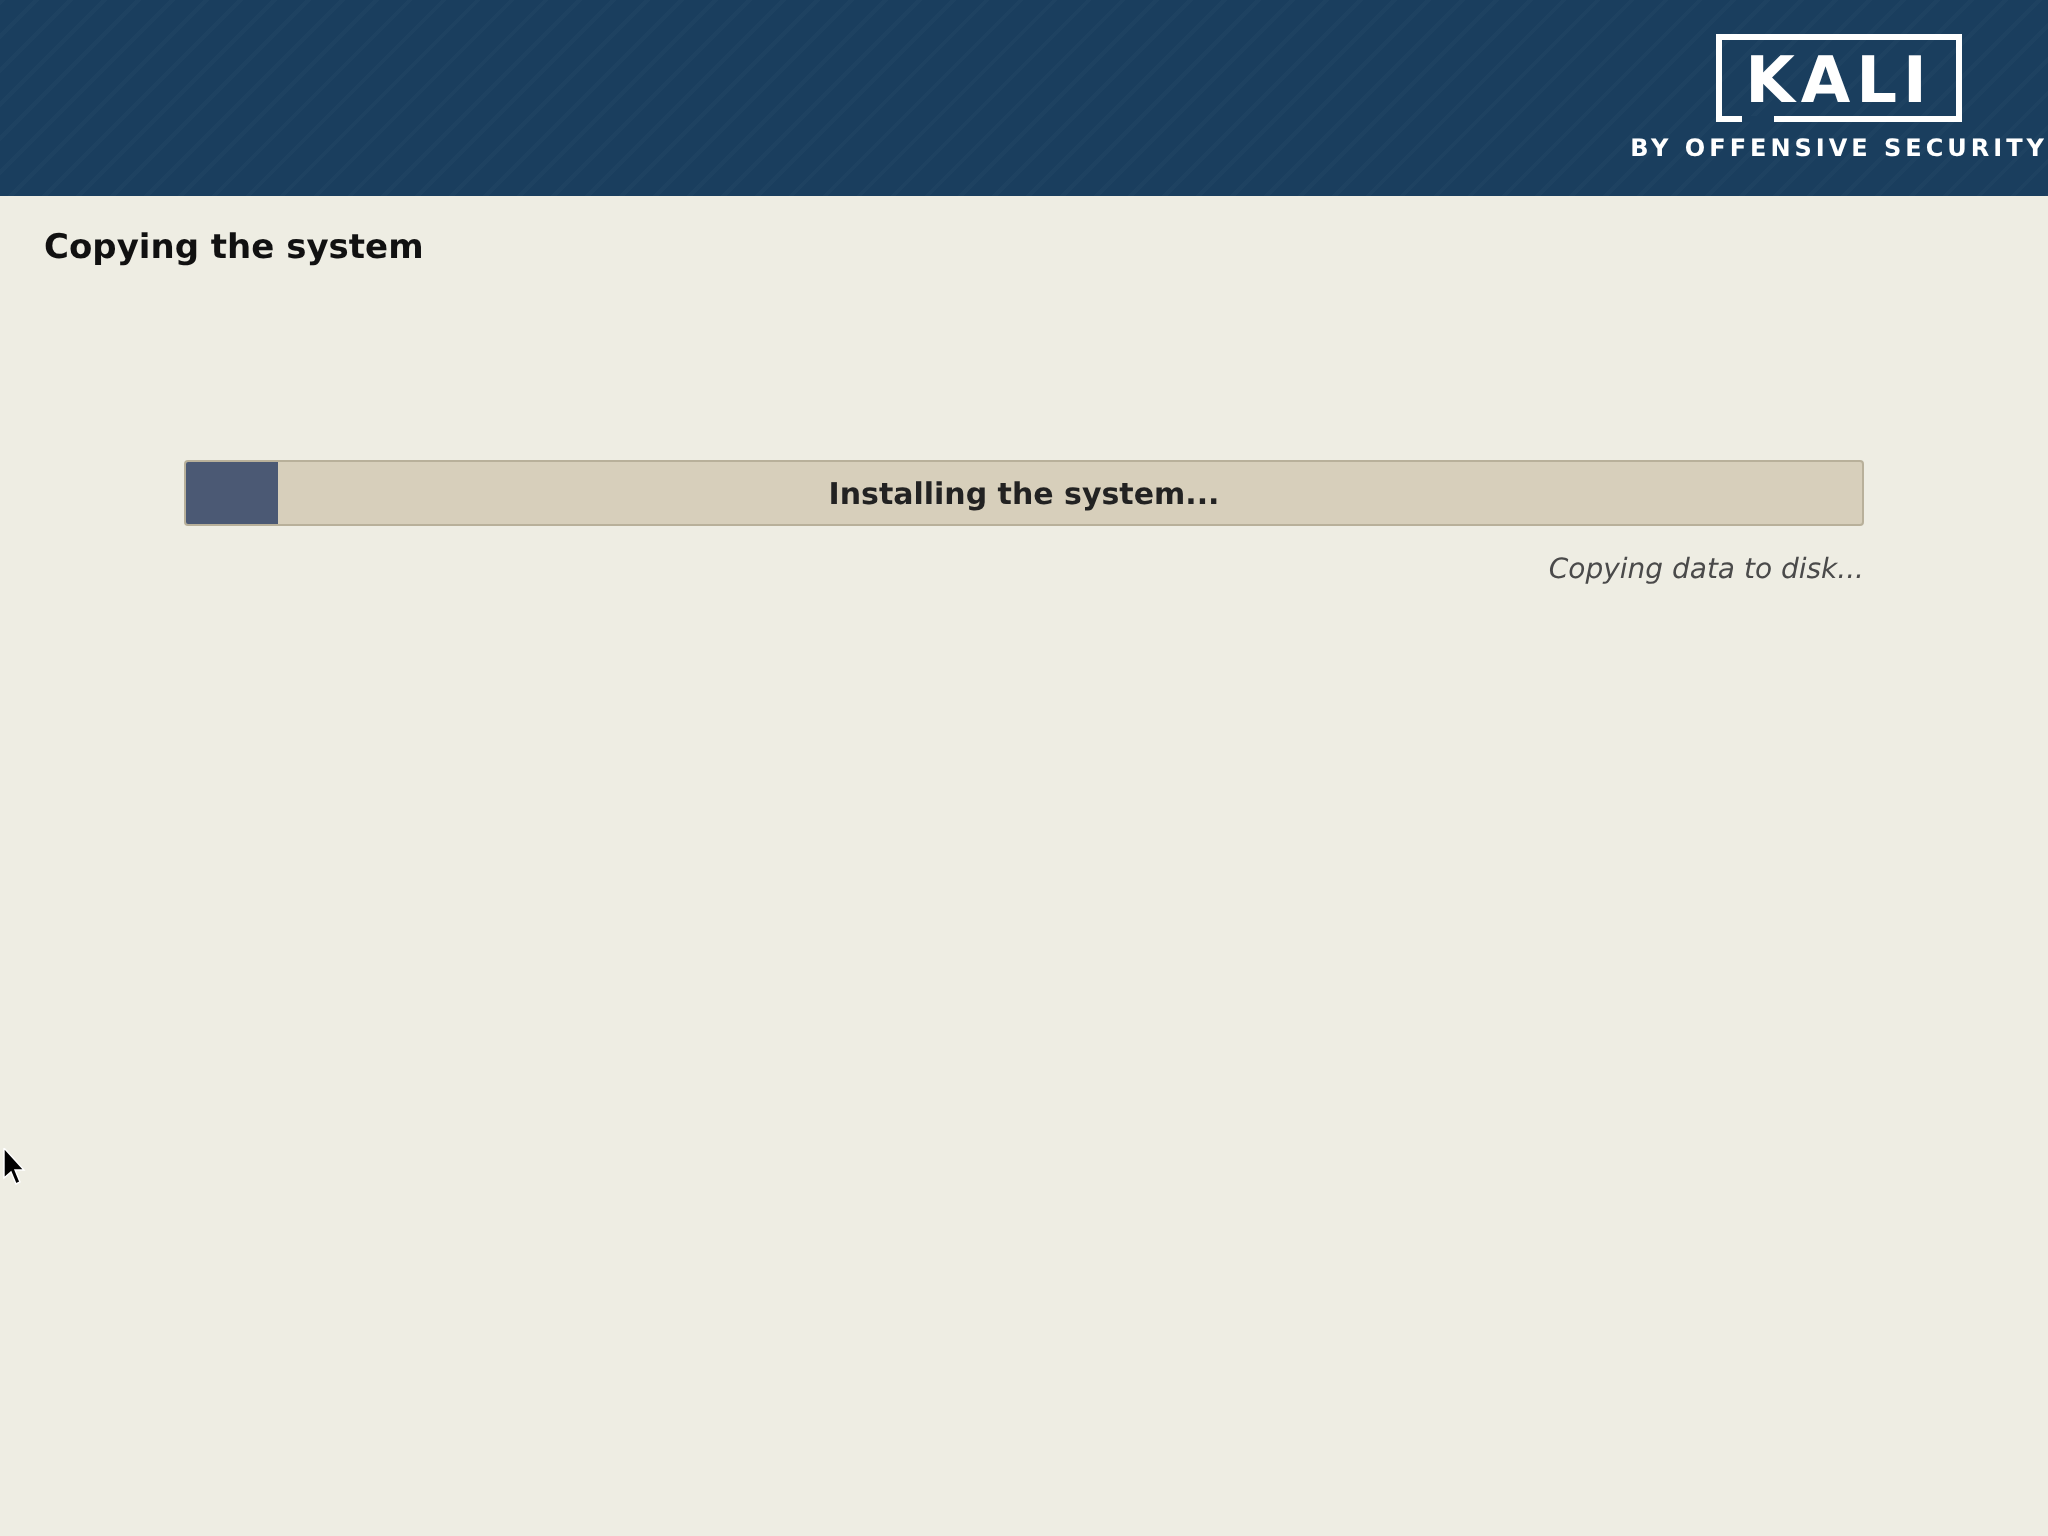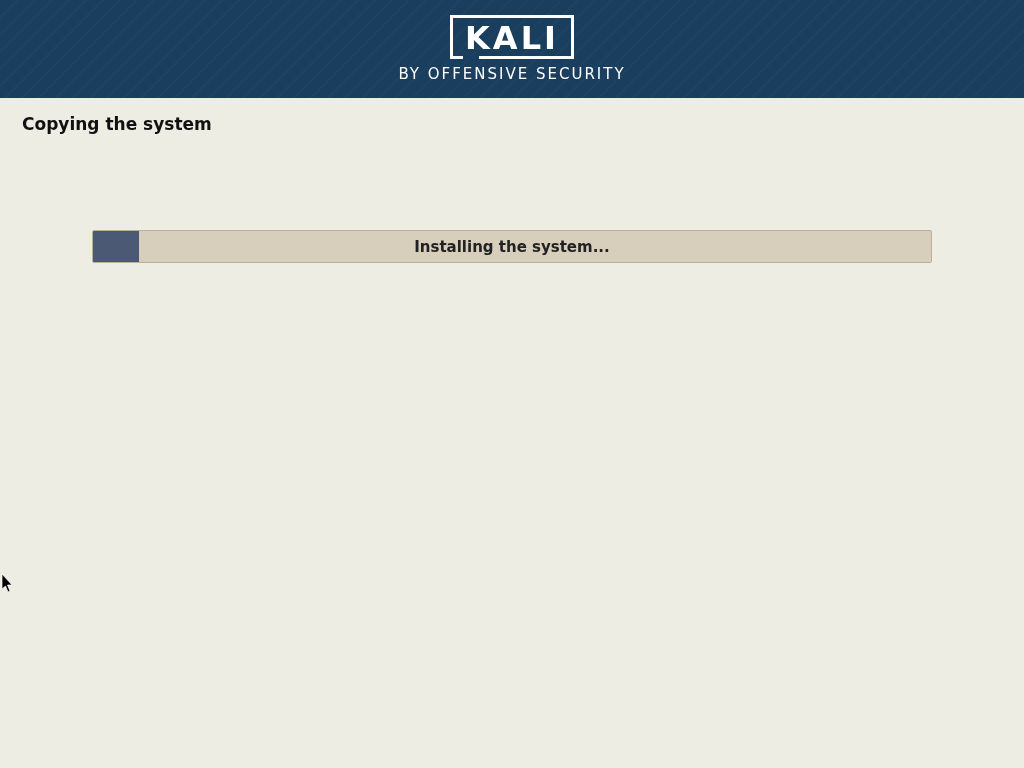--- a/index.html
+++ b/index.html
@@ -21,21 +21,21 @@
       background: #1a3e5e;
       background-image: repeating-linear-gradient(
         135deg,
         rgba(255,255,255,0.02) 0px,
         rgba(255,255,255,0.02) 2px,
         transparent 2px,
         transparent 12px
       );
       display: flex;
       align-items: center;
-      justify-content: center;
+      justify-content: flex-end;
     }
     .logo-box {
       display: flex;
       flex-direction: column;
       align-items: center;
       color: #fff;
     }
     .logo-frame {
       border: 3px solid #fff;
       padding: 4px 12px 2px 12px;
@@ -51,24 +51,24 @@
       height: 3px;
       background: #1a3e5e;
     }
     .logo-text {
       font-size: 32px;
       font-weight: 800;
       letter-spacing: 3px;
       line-height: 1;
     }
     .logo-sub {
-      font-size: 15px;
+      font-size: 12px;
       letter-spacing: 2px;
       margin-top: 6px;
-      font-weight: 400;
+      font-weight: 700;
     }
     .page-title {
       font-size: 17px;
       font-weight: bold;
       color: #111;
       padding: 16px 22px;
     }
     .content {
       padding: 80px 92px 0 92px;
       text-align: right;
@@ -131,17 +131,18 @@
   </div>
 </div>
 
 <div class="page-title">Copying the system</div>
 
 <div class="content">
   <div class="progress-wrap">
     <div class="progress-fill" style="width:5.5%"></div>
     <div class="progress-label">Installing the system...</div>
   </div>
+  <div class="status-text">Copying data to disk...</div>
 </div>
 
 <svg class="cursor" viewBox="0 0 12 20">
   <path d="M0,0 L0,15 L3.5,12 L6,18 L8,17 L5.5,11 L10,11 Z" fill="#000" stroke="#fff" stroke-width="0.7"></path>
 </svg>
 
 </body></html>

